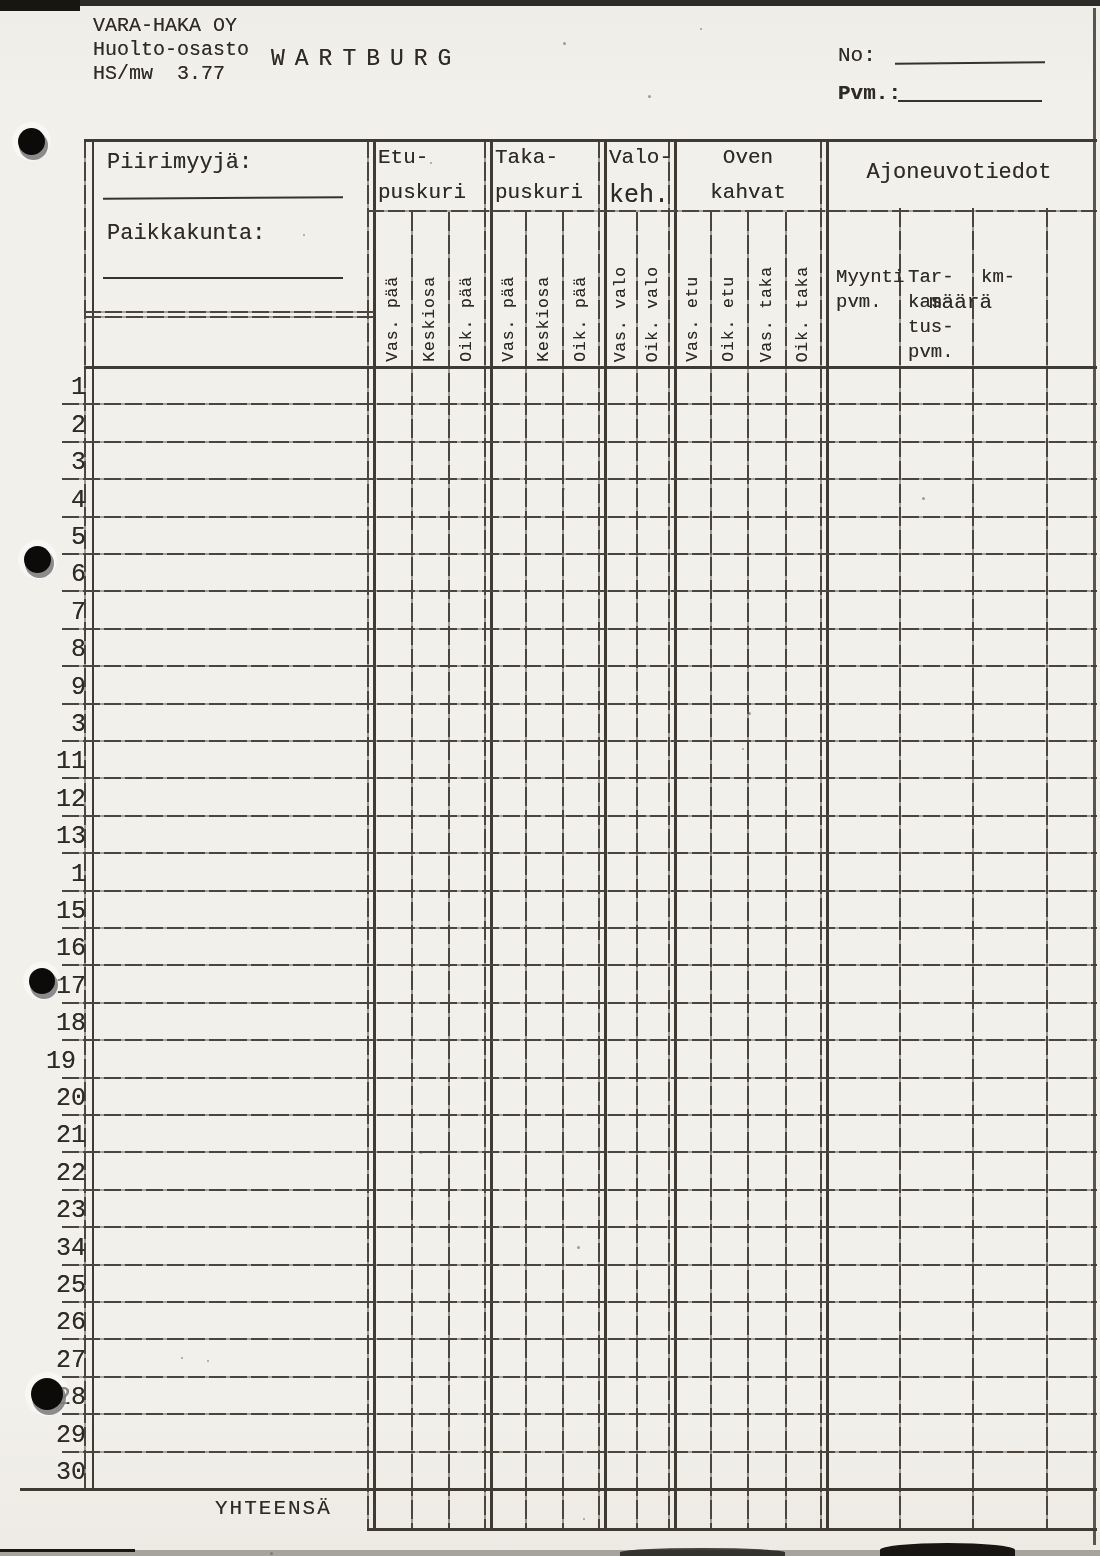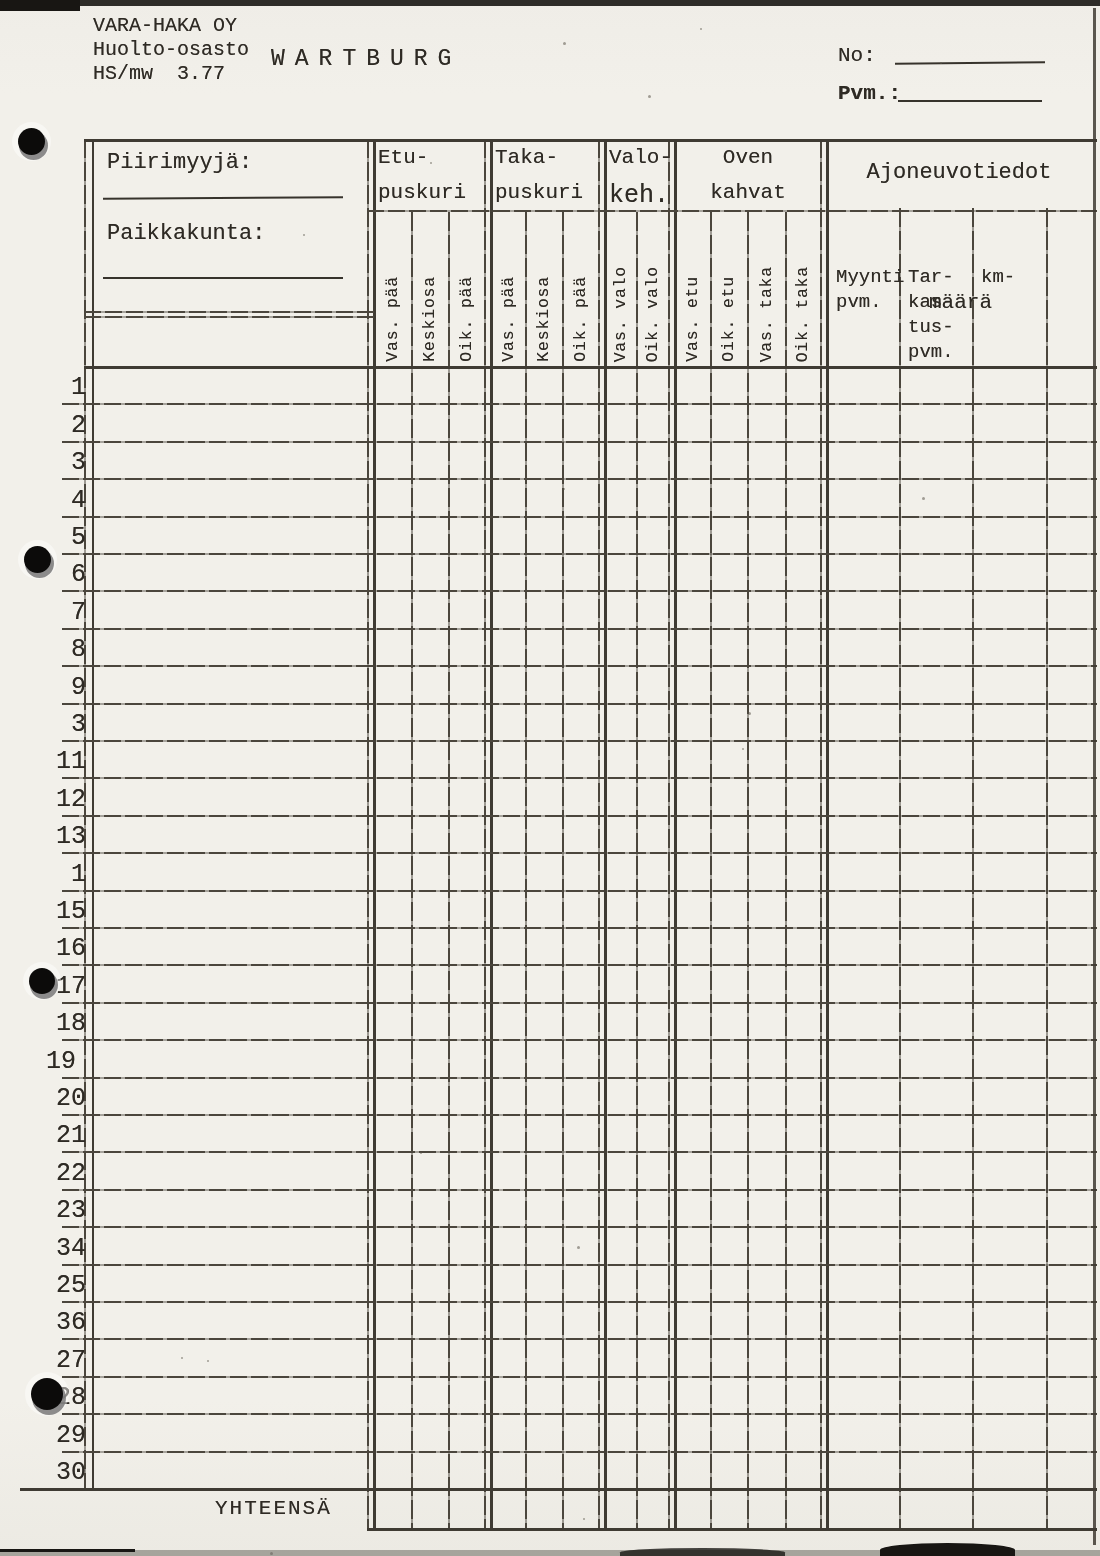--- a/index.html
+++ b/index.html
@@ -210,21 +210,21 @@
       <div class="rownum" style="left: 36px; top: 934px; width: 50px; height: 29px; line-height: 29px;">16</div>
       <div class="rownum" style="left: 36px; top: 972px; width: 50px; height: 29px; line-height: 29px;">17</div>
       <div class="rownum" style="left: 36px; top: 1009px; width: 50px; height: 29px; line-height: 29px;">18</div>
       <div class="rownum" style="left: 36px; top: 1047px; width: 50px; height: 29px; line-height: 29px; text-align: center;">19</div>
       <div class="rownum" style="left: 36px; top: 1084px; width: 50px; height: 29px; line-height: 29px;">20</div>
       <div class="rownum" style="left: 36px; top: 1121px; width: 50px; height: 29px; line-height: 29px;">21</div>
       <div class="rownum" style="left: 36px; top: 1159px; width: 50px; height: 29px; line-height: 29px;">22</div>
       <div class="rownum" style="left: 36px; top: 1196px; width: 50px; height: 29px; line-height: 29px;">23</div>
       <div class="rownum" style="left: 36px; top: 1234px; width: 50px; height: 29px; line-height: 29px;">34</div>
       <div class="rownum" style="left: 36px; top: 1271px; width: 50px; height: 29px; line-height: 29px;">25</div>
-      <div class="rownum" style="left: 36px; top: 1308px; width: 50px; height: 29px; line-height: 29px;">36</div>
+      <div class="rownum" style="left: 36px; top: 1308px; width: 50px; height: 29px; line-height: 29px;">26</div>
       <div class="rownum" style="left: 36px; top: 1346px; width: 50px; height: 29px; line-height: 29px;">27</div>
       <div class="rownum" style="left: 36px; top: 1383px; width: 50px; height: 29px; line-height: 29px;">28</div>
       <div class="rownum" style="left: 36px; top: 1421px; width: 50px; height: 29px; line-height: 29px;">29</div>
       <div class="rownum" style="left: 36px; top: 1458px; width: 50px; height: 29px; line-height: 29px;">30</div>
       <div class="speck" style="left: 563px; top: 42px; width: 3px; height: 3px;"></div>
       <div class="speck" style="left: 648px; top: 95px; width: 3px; height: 3px;"></div>
       <div class="speck" style="left: 430px; top: 162px; width: 2px; height: 2px;"></div>
       <div class="speck" style="left: 303px; top: 234px; width: 2px; height: 2px;"></div>
       <div class="speck" style="left: 563px; top: 488px; width: 2px; height: 2px;"></div>
       <div class="speck" style="left: 922px; top: 497px; width: 3px; height: 3px;"></div>

